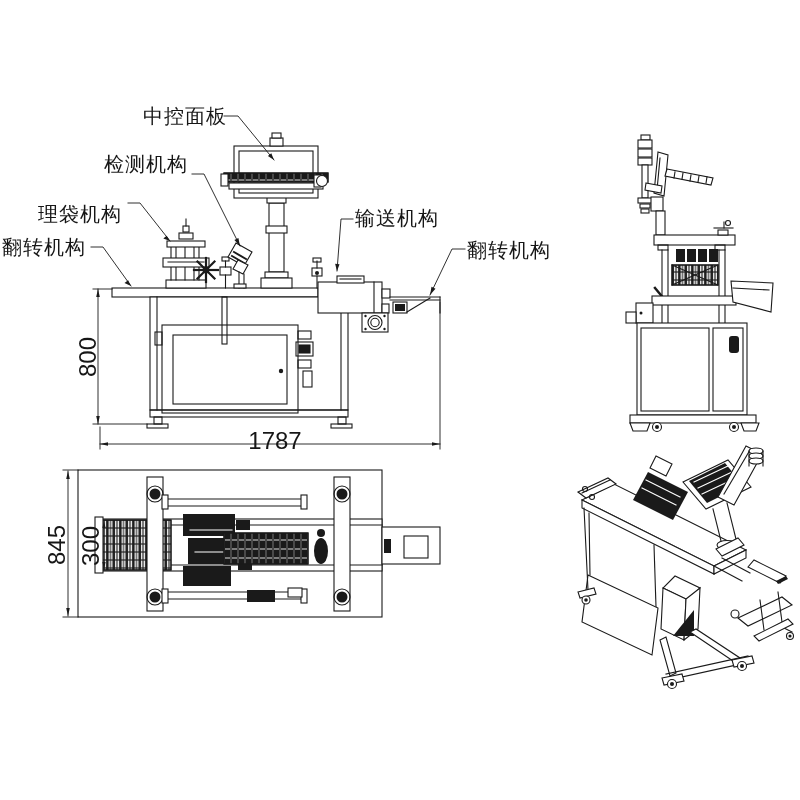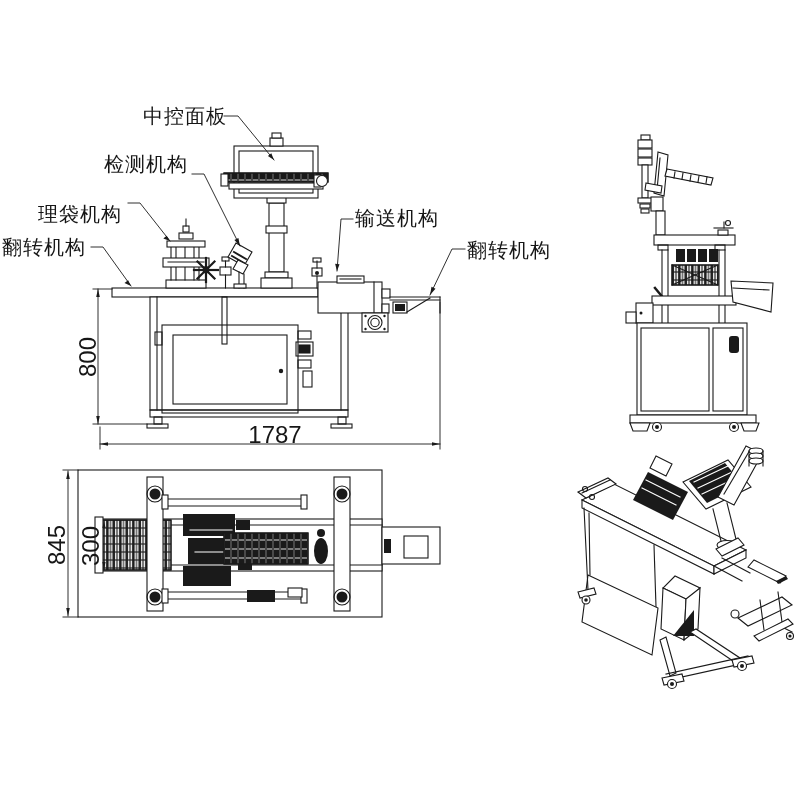--- a/index.html
+++ b/index.html
@@ -2,21 +2,21 @@
 <html><head>
 <meta charset="utf-8">
 <style>
   html,body{margin:0;padding:0;background:#ffffff;}
   #stage{position:relative;width:800px;height:800px;background:#ffffff;overflow:hidden;
          font-family:"Liberation Sans",sans-serif;}
   #linework{position:absolute;left:0;top:0;width:800px;height:800px;}
   .lbl{position:absolute;color:#161616;font-size:20px;letter-spacing:1px;white-space:nowrap;line-height:1;}
   .dim{position:absolute;color:#161616;font-size:24px;white-space:nowrap;line-height:1;}
   .dim.rot{transform:translate(-50%,-50%) rotate(-90deg);}
-  .dim.hor{transform:translate(-50%,-100%);}
+  .dim.hor{transform:translate(-50%,-100%);margin-top:6px;}
 </style>
 </head>
 <body>
 
 <div id="stage">
 
 <svg id="linework" viewBox="0 0 800 800" stroke="#1a1a1a" fill="none" stroke-width="1.1" stroke-linecap="square">
   <defs>
     <pattern id="keys" width="7" height="9" patternUnits="userSpaceOnUse">
       <rect width="7" height="9" fill="#ffffff"></rect>

